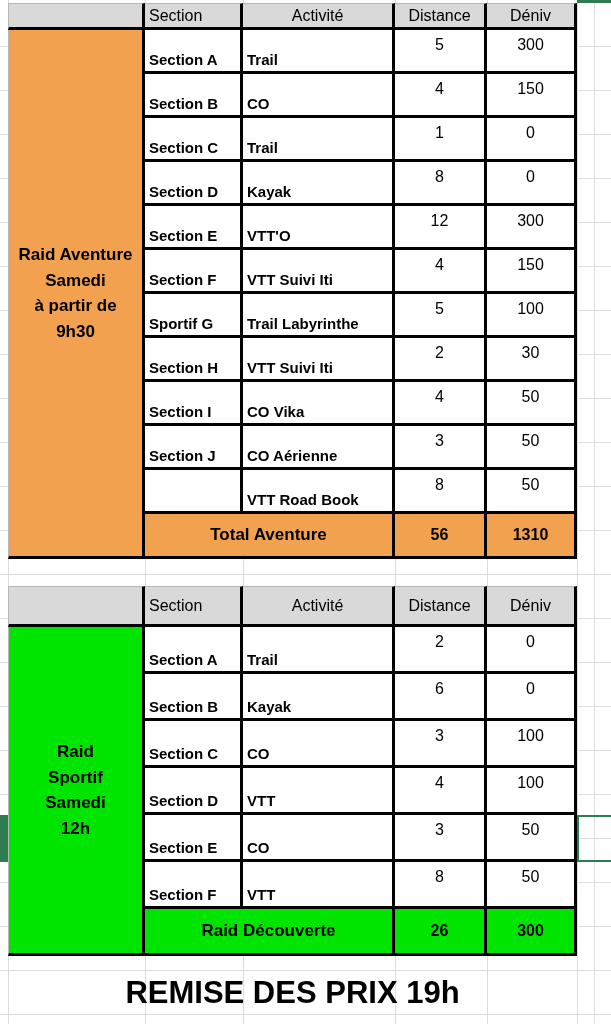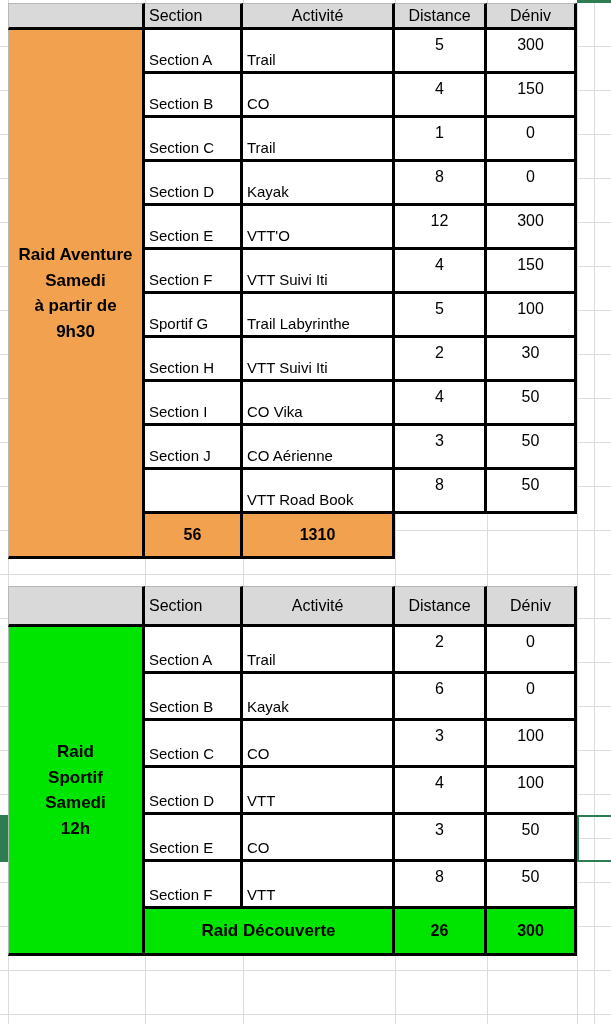--- a/index.html
+++ b/index.html
@@ -50,21 +50,21 @@
     border-top:1px solid #b7b7b7;border-left:1px solid #b7b7b7;
   }
   .block{
     grid-column:1;
     align-items:center;justify-content:center;
     text-align:center;font-weight:bold;font-size:17px;line-height:1.5;
     white-space:pre-line;border-left:1px solid #b7b7b7;
   }
   .block1{grid-row:2 / span 12;background:var(--orange,#f2a14f);}
   .block2{grid-row:2 / span 7;background:var(--green,#00e500);}
-  .c-sec,.c-act{align-items:flex-end;padding:0 2px 3px 4px;font-size:15px;}
+  .c-sec,.c-act{align-items:flex-end;padding:0 2px 3px 4px;font-size:15px;font-weight:bold;}
   .c-num{align-items:flex-start;justify-content:center;padding-top:6px;font-size:16px;}
   .total-label{
     grid-column:span 2;
     align-items:center;justify-content:center;
     font-weight:bold;font-size:17px;
   }
   .total-num{align-items:center;justify-content:center;font-weight:bold;font-size:16px;}
   .tot1{background:var(--orange,#f2a14f);}
   .tot2{background:var(--green,#00e500);}
   .repeat-host{display:contents;}
@@ -158,20 +158,21 @@
         <div class="cell c-num">3</div>
         <div class="cell c-num">50</div>
       
         <div class="cell c-sec"></div>
         <div class="cell c-act">VTT Road Book</div>
         <div class="cell c-num">8</div>
         <div class="cell c-num">50</div>
       
     </div>
 
+    <div class="cell total-label tot1">Total Aventure</div>
     <div class="cell total-num tot1">56</div>
     <div class="cell total-num tot1">1310</div>
   </section>
 
   <section class="tbl tbl2">
     <div class="cell corner"></div>
     <div class="cell h h-sec">Section</div>
     <div class="cell h">Activité</div>
     <div class="cell h">Distance</div>
     <div class="cell h">Déniv</div>
@@ -213,17 +214,18 @@
         <div class="cell c-num">8</div>
         <div class="cell c-num">50</div>
       
     </div>
 
     <div class="cell total-label tot2">Raid Découverte</div>
     <div class="cell total-num tot2">26</div>
     <div class="cell total-num tot2">300</div>
   </section>
 
+  <div class="remise">REMISE DES PRIX 19h</div>
 
   <div class="row-indicator"></div>
   <div class="sel-cell"></div>
 
 </div>
 
 </body></html>

